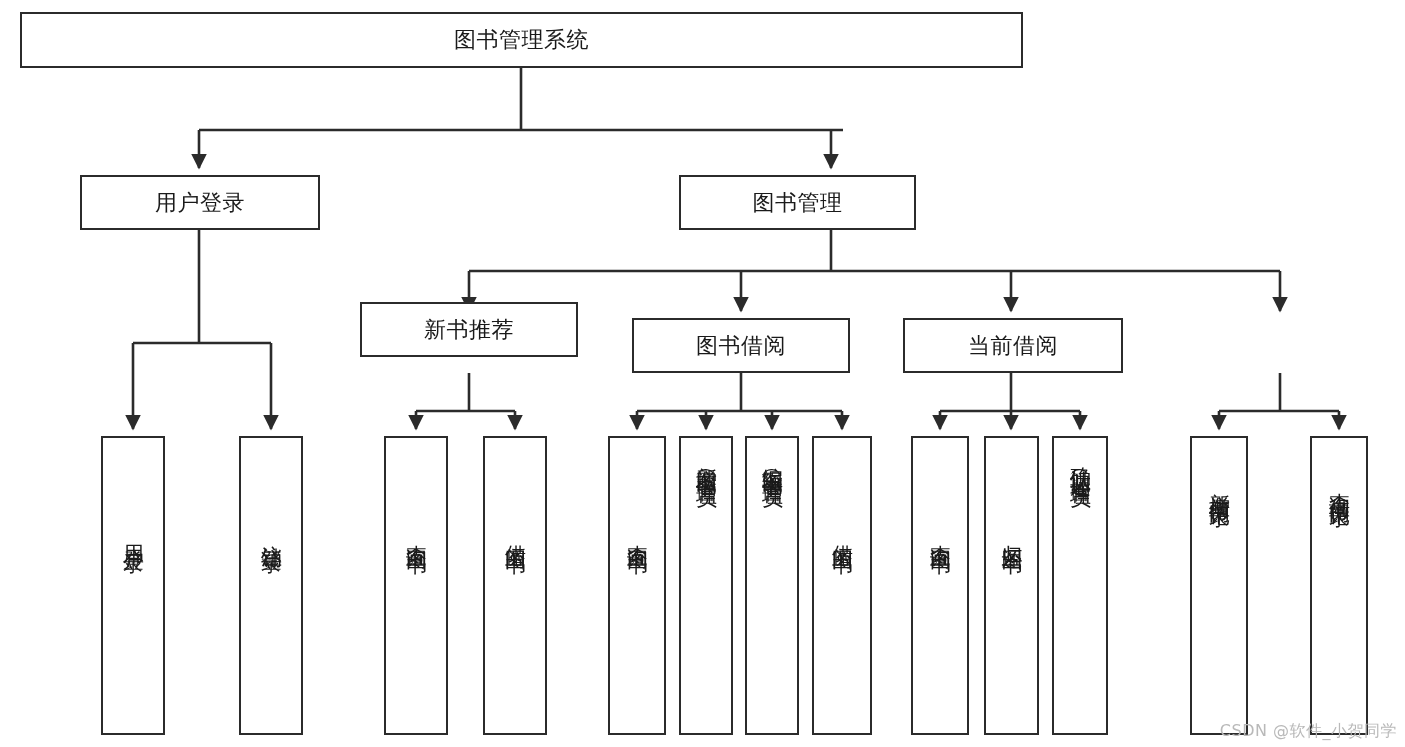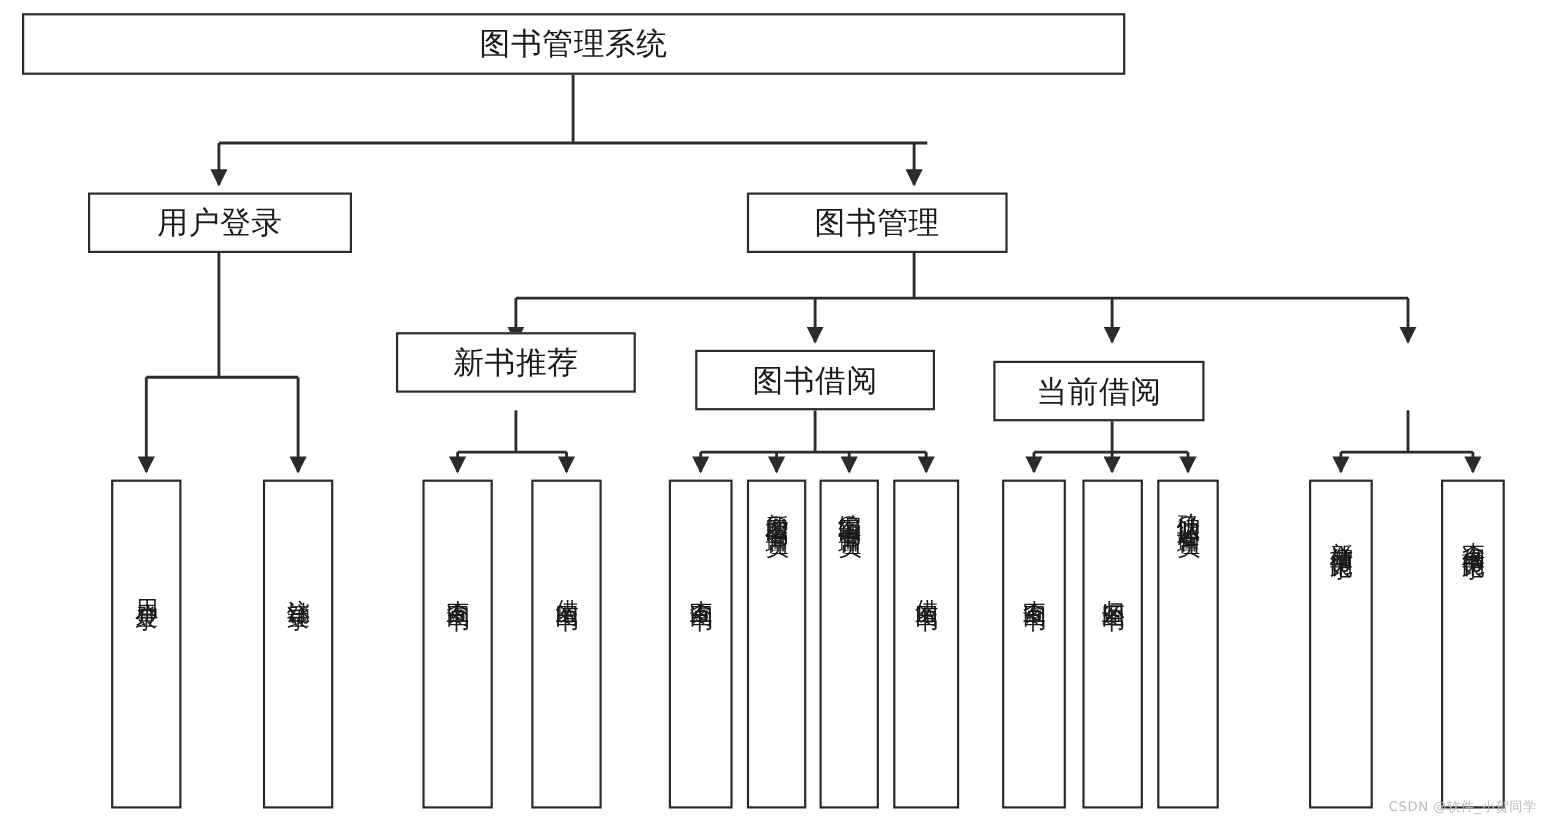--- a/index.html
+++ b/index.html
@@ -35,21 +35,21 @@
     justify-content: center;
     color: #1a1a1a;
   }
   .node-label {
     display: block;
     text-align: center;
     line-height: 1.18;
     white-space: pre;
   }
   .horiz .node-label {
-    font-size: 28px;
+    font-size: 22px;
     letter-spacing: 0.5px;
   }
   .vert {
     align-items: flex-start;
     justify-content: center;
     padding-top: 4px;
   }
   .vert .node-label {
     writing-mode: vertical-rl;
     text-orientation: upright;
@@ -64,21 +64,21 @@
   .vert.tallmid .node-label {
     margin-top: 34px;
   }
   .vert.topmid .node-label {
     margin-top: 8px;
   }
   #watermark {
     position: absolute;
     right: 8px;
     bottom: 5px;
-    font-size: 12px;
+    font-size: 16px;
     color: #b9b9b9;
     letter-spacing: 0.5px;
     white-space: nowrap;
     font-family: "DejaVu Sans", "Liberation Sans", sans-serif;
   }
 </style>
 </head>
 <body>
 
 <div id="canvas">
@@ -144,21 +144,21 @@
   <div class="node horiz" style="left:679px; top:175px; width:237px; height:55px;">
     <span class="node-label">图书管理</span>
   </div>
 
   <div class="node horiz" style="left:360px; top:302px; width:218px; height:55px;">
     <span class="node-label">新书推荐</span>
   </div>
   <div class="node horiz" style="left:632px; top:318px; width:218px; height:55px;">
     <span class="node-label">图书借阅</span>
   </div>
-  <div class="node horiz" style="left:903px; top:328px; width:192px; height:55px;">
+  <div class="node horiz" style="left:903px; top:318px; width:220px; height:55px;">
     <span class="node-label">当前借阅</span>
   </div>
 
   <div class="node vert mid" style="left:101px; top:436px; width:64px; height:299px;">
     <span class="node-label">用户登录</span>
   </div>
   <div class="node vert mid" style="left:239px; top:436px; width:64px; height:299px;">
     <span class="node-label">注销登录</span>
   </div>
   <div class="node vert mid" style="left:384px; top:436px; width:64px; height:299px;">

